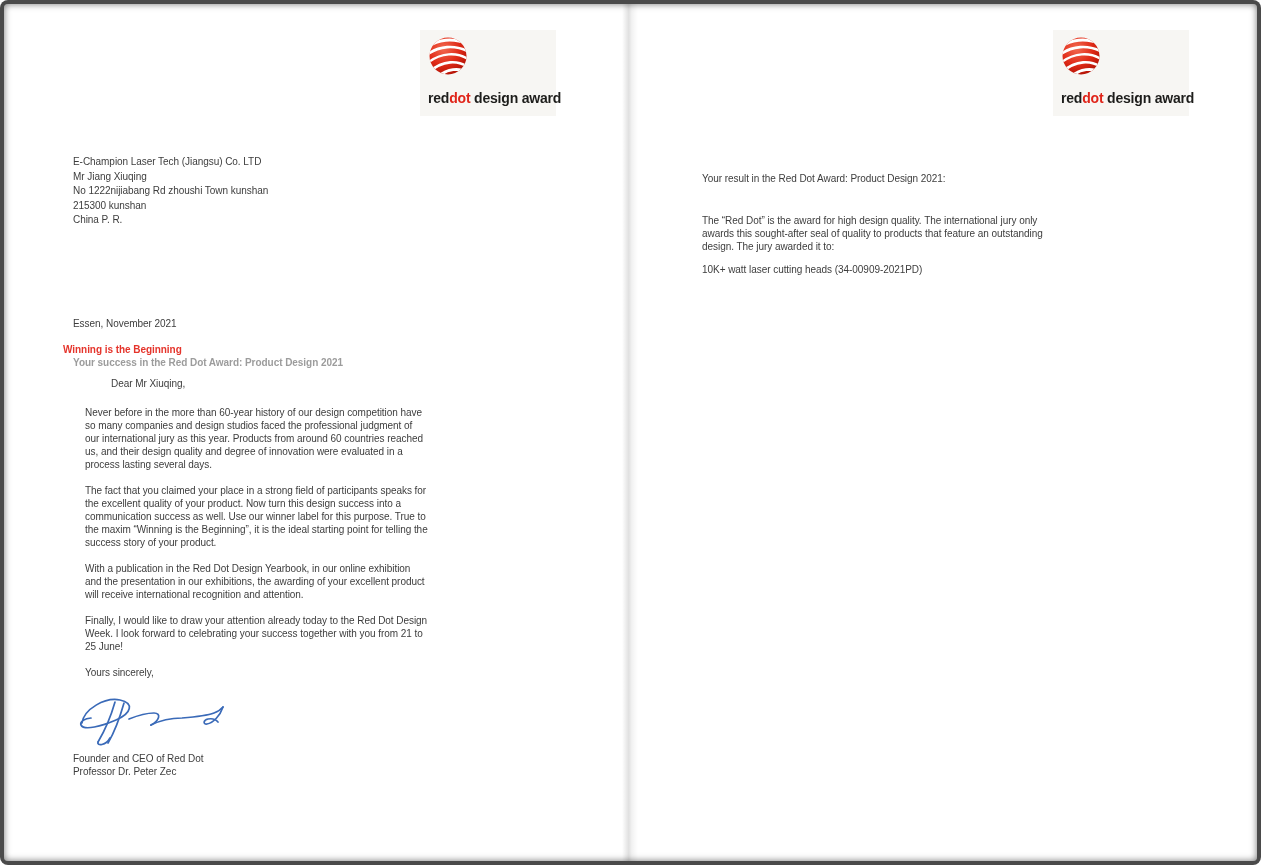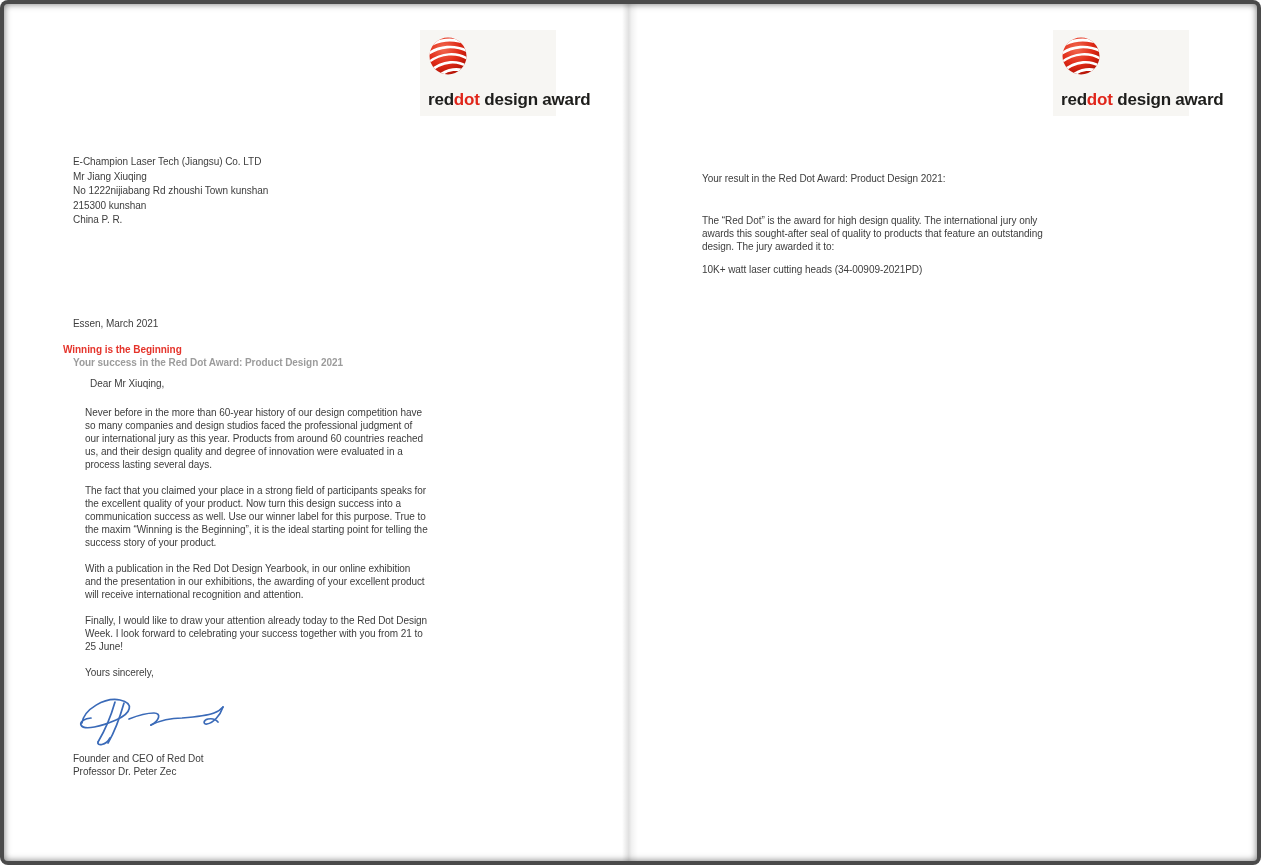--- a/index.html
+++ b/index.html
@@ -34,21 +34,21 @@
     position: absolute;
     width: 136px;
     height: 86px;
     background: #f7f6f3;
   }
   .logo-block .sphere { position: absolute; left: 8px; top: 6px; }
   .logo-wordmark {
     position: absolute;
     left: 8px;
     top: 60px;
-    font-size: 17px;
+    font-size: 14px;
     font-weight: 700;
     letter-spacing: -0.2px;
     color: #1d1d1b;
     white-space: nowrap;
   }
   .logo-wordmark .dot { color: #e0251a; }
   .logo-wordmark .rest { font-weight: 700; }
 
   .txt {
     position: absolute;
@@ -106,26 +106,26 @@
     </div>
 
     <div class="txt address" style="left:73px; top:155px;">
       <div>E-Champion Laser Tech (Jiangsu) Co. LTD</div>
       <div>Mr Jiang Xiuqing</div>
       <div>No 1222nijiabang Rd zhoushi Town kunshan</div>
       <div>215300 kunshan</div>
       <div>China P. R.</div>
     </div>
 
-    <div class="txt" style="left:73px; top:317px;">Essen, March 2021</div>
+    <div class="txt" style="left:73px; top:317px;">Essen, November 2021</div>
 
     <div class="txt headline" style="left:63px; top:343px;">Winning is the Beginning</div>
     <div class="txt subheadline" style="left:73px; top:356px;">Your success in the Red Dot Award: Product Design 2021</div>
 
-    <div class="txt" style="left:55px; top:377px;padding-left:35px;">Dear Mr Xiuqing,</div>
+    <div class="txt" style="left:76px; top:377px;padding-left:35px;">Dear Mr Xiuqing,</div>
 
     <div class="txt body-flow" style="left:73px; top:406px;">
       <p>Never before in the more than 60-year history of our design competition have so many companies and design studios faced the professional judgment of our international jury as this year. Products from around 60 countries reached us, and their design quality and degree of innovation were evaluated in a process lasting several days.</p>
       <p>The fact that you claimed your place in a strong field of participants speaks for the excellent quality of your product. Now turn this design success into a communication success as well. Use our winner label for this purpose. True to the maxim “Winning is the Beginning”, it is the ideal starting point for telling the success story of your product.</p>
       <p>With a publication in the Red Dot Design Yearbook, in our online exhibition and the presentation in our exhibitions, the awarding of your excellent product will receive international recognition and attention.</p>
       <p>Finally, I would like to draw your attention already today to the Red Dot Design Week. I look forward to celebrating your success together with you from 21 to 25 June!</p>
       <p class="closing">Yours sincerely,</p>
 
       <svg class="signature-svg" width="162" height="54" viewBox="0 0 162 54">
         <g fill="none" stroke="#3a6ab8" stroke-width="1.7" stroke-linecap="round">

